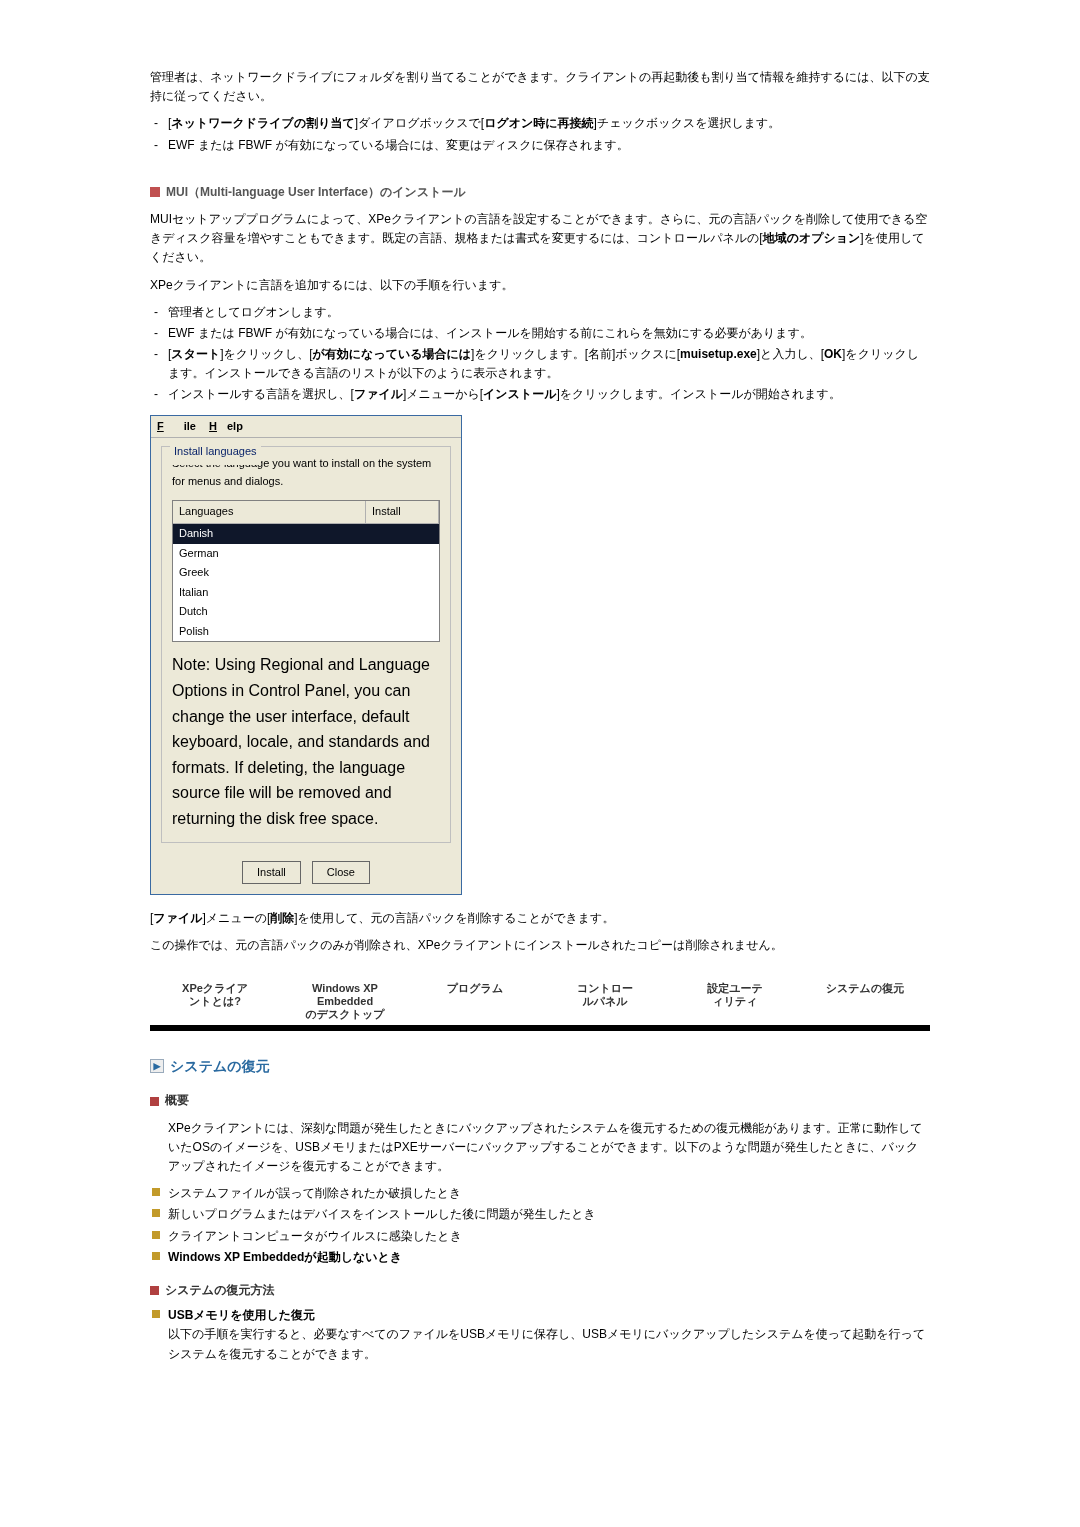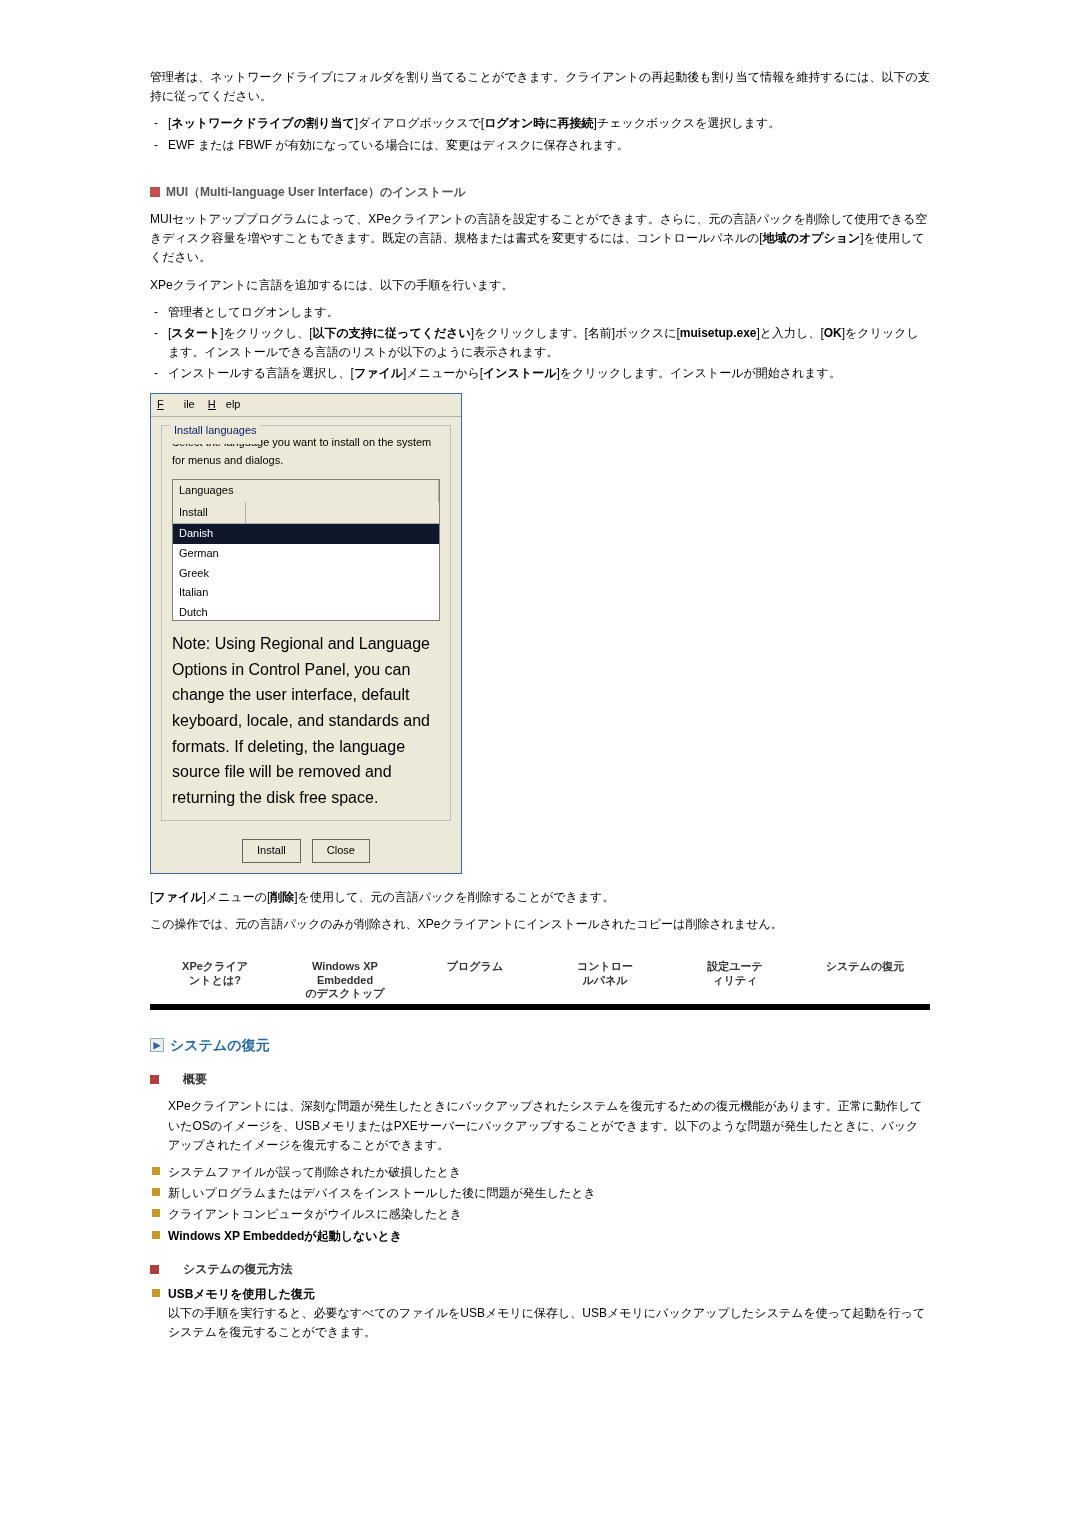--- a/index.html
+++ b/index.html
@@ -44,21 +44,21 @@
     height: 10px;
     background: #c05050;
     display: inline-block;
   }
   .heading-sub {
     color: #333;
     font-weight: bold;
     margin-top: 14px;
     display: flex;
     align-items: center;
-    gap: 24px;
+    gap: 6px;
   }
   .heading-sub .bullet-sq {
     width: 9px;
     height: 9px;
     background: #b04040;
     display: inline-block;
   }
   .dialog {
     width: 310px;
     border: 1px solid #3a6aa2;
@@ -96,20 +96,21 @@
     font-weight: bold;
     text-align: center;
     line-height: 12px;
     font-size: 11px;
   }
   .menubar {
     background: #ece9d8;
     padding: 2px 6px;
     border-bottom: 1px solid #b0b0b0;
     color: #000;
+    font-weight: bold;
   }
   .menubar span { margin-right: 10px; }
   .menubar .ul { text-decoration: underline; }
   .groupbox {
     margin: 8px 10px 10px 10px;
     border: 1px solid #bfbfbf;
     padding: 8px 10px 10px 10px;
     position: relative;
     background: #ece9d8;
   }
@@ -125,21 +126,20 @@
     border: 1px solid #808080;
     background: #fff;
     margin-top: 10px;
     height: 140px;
     overflow: hidden;
   }
   .list-header {
     display: flex;
     background: #ece9d8;
     border-bottom: 1px solid #b0b0b0;
-    flex-direction: column;
   }
   .list-header div {
     padding: 2px 6px;
     border-right: 1px solid #b0b0b0;
   }
   .col-lang { flex: 1; }
   .col-inst { width: 60px; }
   .list-body { }
   .list-body div {
     padding: 1px 6px;
@@ -239,22 +239,23 @@
 </div>
 
 <div class="para">
   <span>MUIセットアッププログラムによって、XPeクライアントの言語を設定することができます。さらに、元の言語パックを削除して使用できる空きディスク容量を増やすこともできます。既定の言語、規格または書式を変更するには、コントロールパネルの[</span><span class="bold">地域のオプション</span><span>]を使用してください。</span>
 </div>
 
 <div class="para">XPeクライアントに言語を追加するには、以下の手順を行います。</div>
 
 <ul class="dash">
   <li>管理者としてログオンします。</li>
+  <li>EWF または FBWF が有効になっている場合には、インストールを開始する前にこれらを無効にする必要があります。</li>
   <li>
-    <span>[</span><span class="bold">スタート</span><span>]をクリックし、[</span><span class="bold">以下の支持に従ってください</span><span>]をクリックします。[名前]ボックスに[</span><span class="bold">muisetup.exe</span><span>]と入力し、[</span><span class="bold">OK</span><span>]をクリックします。インストールできる言語のリストが以下のように表示されます。</span>
+    <span>[</span><span class="bold">スタート</span><span>]をクリックし、[</span><span class="bold">が有効になっている場合には</span><span>]をクリックします。[名前]ボックスに[</span><span class="bold">muisetup.exe</span><span>]と入力し、[</span><span class="bold">OK</span><span>]をクリックします。インストールできる言語のリストが以下のように表示されます。</span>
   </li>
   <li>
     <span>インストールする言語を選択し、[</span><span class="bold">ファイル</span><span>]メニューから[</span><span class="bold">インストール</span><span>]をクリックします。インストールが開始されます。</span>
   </li>
 </ul>
 
 <div class="dialog">
   <div class="menubar">
     <span><span class="ul">F</span><span></span>ile</span>
     <span><span class="ul">H</span>elp</span>

